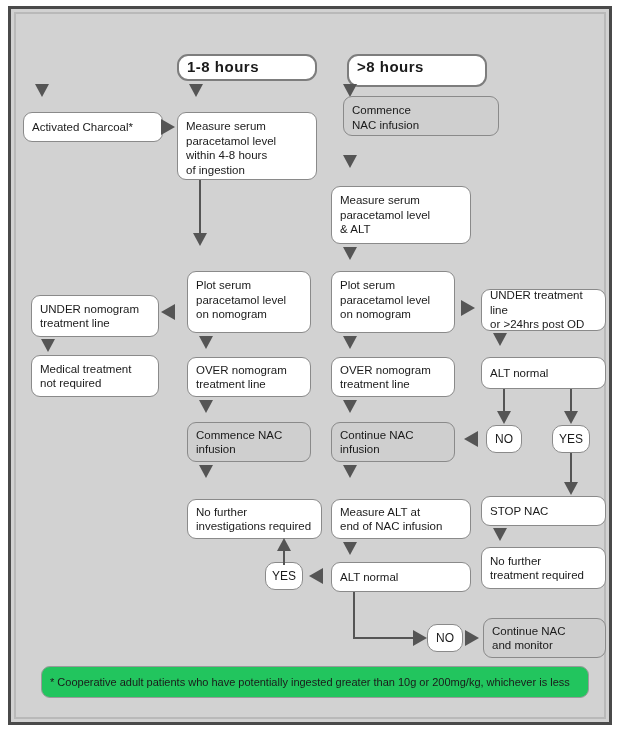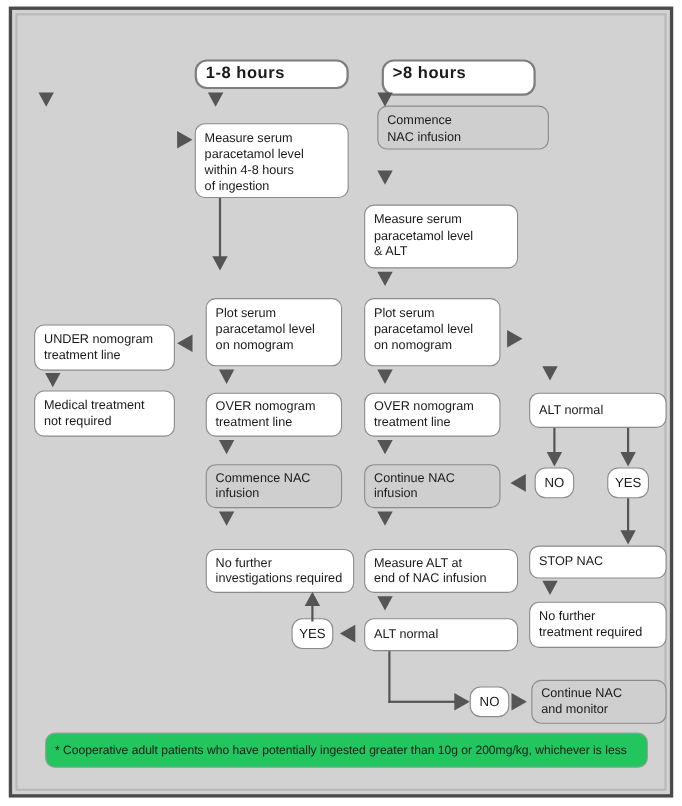--- a/index.html
+++ b/index.html
@@ -114,20 +114,21 @@
 <div id="chart-frame">
 
 
   <div class="node hdr" style="left:166px;top:45px;width:140px;height:27px;">1-8 hours</div>
   <div class="node hdr" style="left:320px;top:45px;width:140px;height:33px;margin-left:16px;">&gt;8 hours</div>
 
   <div class="arrow down" style="left:24px;top:75px;"></div>
   <div class="arrow down" style="left:178px;top:75px;"></div>
   <div class="arrow down" style="left:332px;top:75px;"></div>
 
+  <div class="node vmid" style="left:12px;top:103px;width:140px;height:30px;">Activated Charcoal*</div>
 
   <div class="node" style="left:166px;top:103px;width:140px;height:68px;">Measure serum
 paracetamol level
 within 4-8 hours
 of ingestion</div>
 
   <div class="node gray" style="left:320px;top:87px;width:156px;height:40px;margin-left:12px;">Commence
 NAC infusion</div>
 
   <div class="arrow right" style="left:150px;top:110px;"></div>
@@ -147,20 +148,22 @@
 treatment line</div>
 
   <div class="node" style="left:176px;top:262px;width:124px;height:62px;">Plot serum
 paracetamol level
 on nomogram</div>
 
   <div class="node" style="left:320px;top:262px;width:124px;height:62px;">Plot serum
 paracetamol level
 on nomogram</div>
 
+  <div class="node vmid" style="left:470px;top:280px;width:125px;height:42px;">UNDER treatment line
+or &gt;24hrs post OD</div>
 
   <div class="arrow left" style="left:150px;top:295px;"></div>
 
   <div class="arrow right" style="left:450px;top:291px;"></div>
 
   <div class="arrow down" style="left:30px;top:330px;"></div>
   <div class="arrow down" style="left:188px;top:327px;"></div>
   <div class="arrow down" style="left:332px;top:327px;"></div>
   <div class="arrow down" style="left:482px;top:324px;"></div>
 

